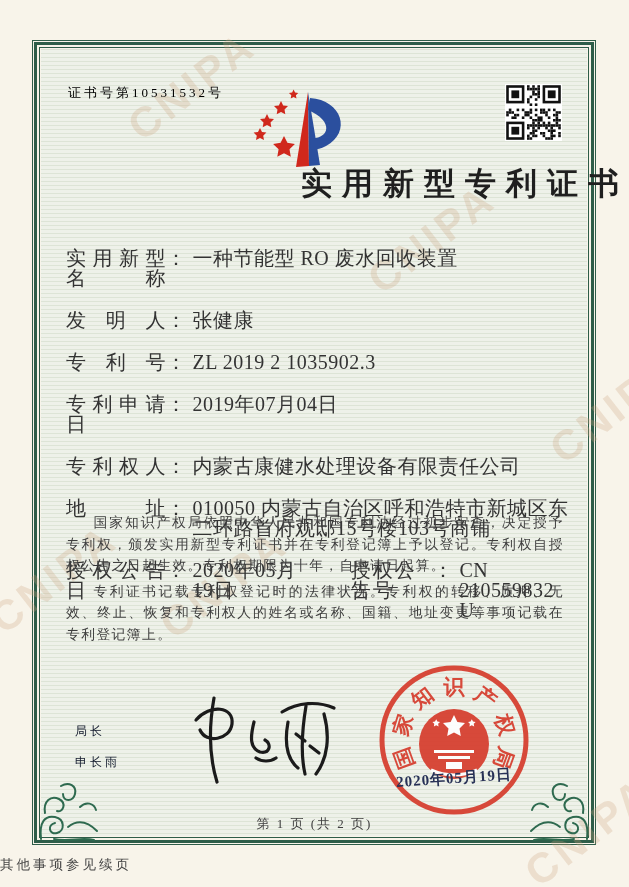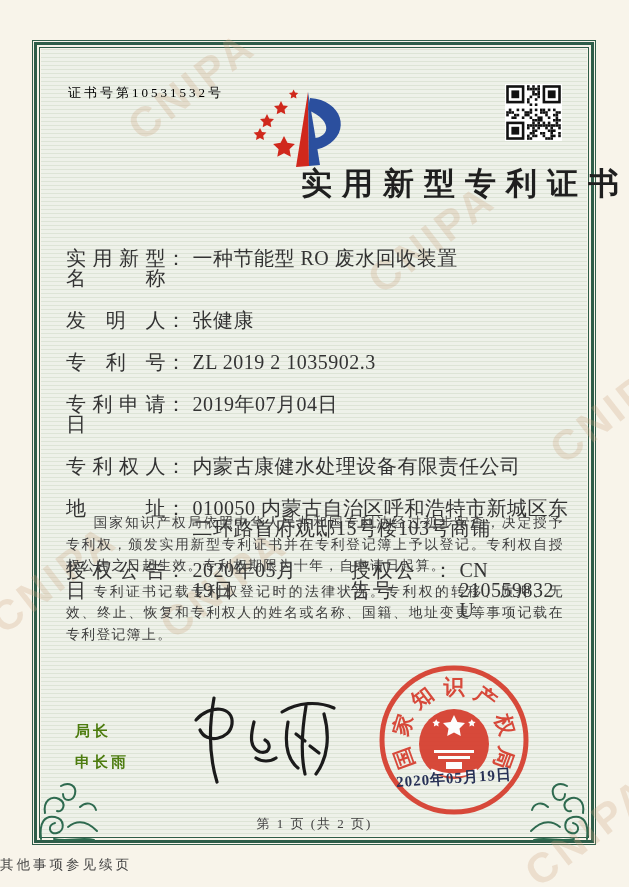--- a/index.html
+++ b/index.html
@@ -33,22 +33,22 @@
   .colon{flex:none;margin-right:6px;}
   .val{flex:1;max-width:392px;}
   .grant-row{display:flex;}
   .grant-right{display:flex;margin-left:46px;}
   .grant-right .lbl2{letter-spacing:2px;}
 
   .paras{position:absolute;left:62px;top:508px;width:506px;font-size:13.8px;
          line-height:21.5px;color:#3f3f3f;letter-spacing:1.4px;text-align:justify;}
   .paras p{margin:4px;text-indent:2em;}
 
-  .signer{position:absolute;left:75px;top:716px;font-size:15px;color:#4d7c0f;
-          line-height:31px;letter-spacing:3px;font-weight:bold;}
+  .signer{position:absolute;left:75px;top:716px;font-size:12px;color:#0f172a;
+          line-height:31px;letter-spacing:3px;}
   .sig-svg{position:absolute;left:178px;top:686px;}
 
   .seal{position:absolute;left:371px;top:658px;}
   .seal-date{position:absolute;left:378px;top:769px;width:152px;text-align:center;
              font-size:15px;font-weight:bold;color:#273156;letter-spacing:1px;
              transform:rotate(-4deg);}
 
   .page-num{position:absolute;left:0;right:0;top:815px;text-align:center;
             font-size:13px;color:#404040;letter-spacing:2px;}
   .note{position:absolute;left:0;right:0;top:856px;text-align:left;

